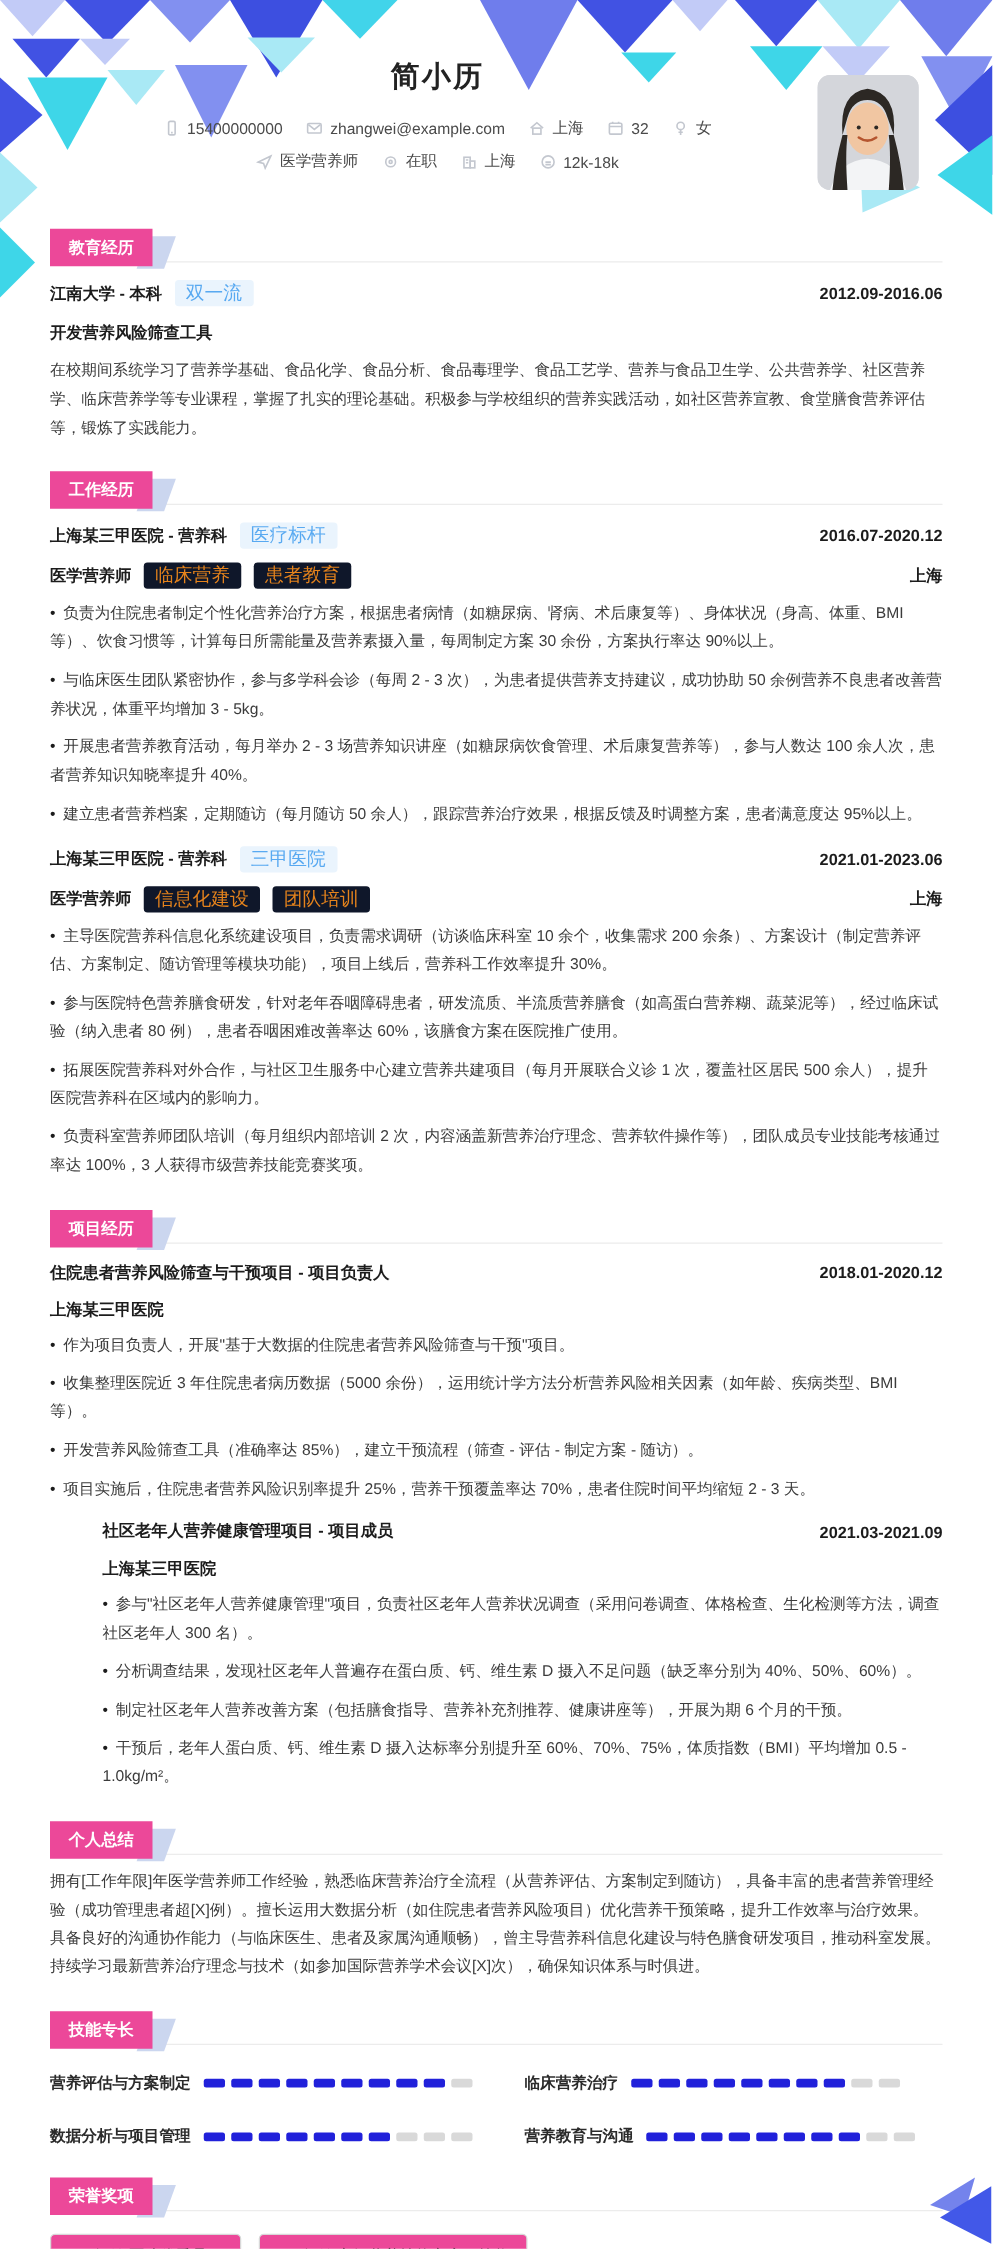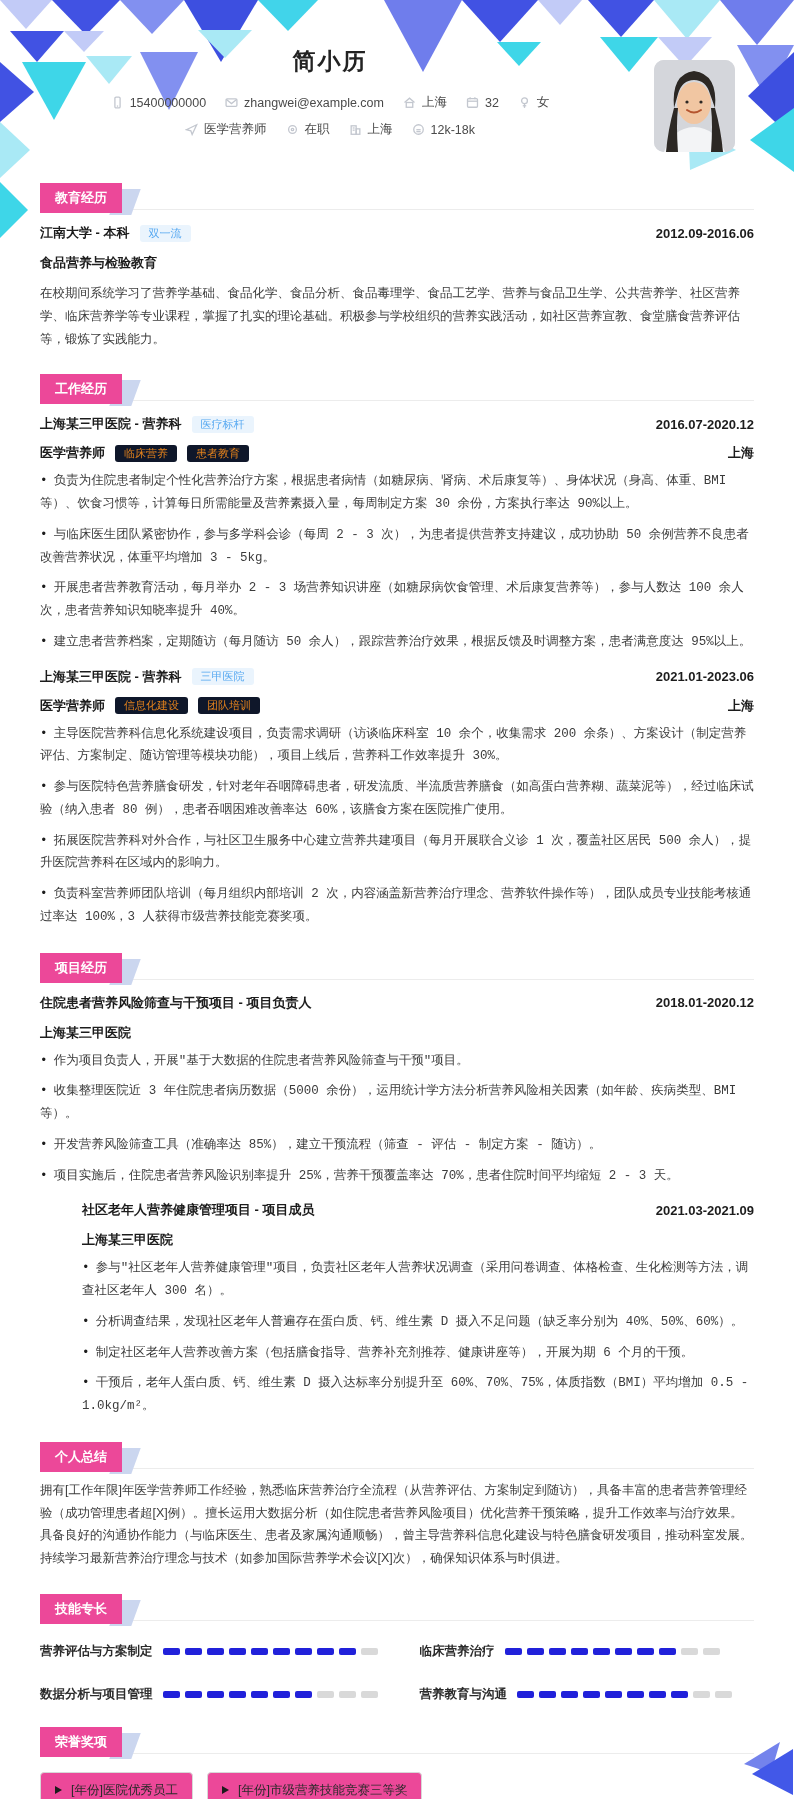--- a/index.html
+++ b/index.html
@@ -3,21 +3,21 @@
 <meta charset="utf-8">
 <style>
   * { margin:0; padding:0; box-sizing:border-box; }
   html,body { width:794px; height:1799px; overflow:hidden; background:#fff;
     font-family:"Liberation Sans","DejaVu Sans",sans-serif; color:#3b3b3b; }
   .page { position:relative; width:794px; height:1799px; }
   .deco { position:absolute; pointer-events:none; }
   .deco.top { top:0; left:0; }
   .deco.bottom { right:0; bottom:0; }
 
-  .header { position:relative; height:180px; }
+  .header { position:relative; height:180px;padding-left:20px; }
   .header-inner { width:660px; padding-top:46px; }
   .name { text-align:center; font-size:23px; font-weight:bold; color:#222; letter-spacing:2px; }
   .contact-row { display:flex; justify-content:center; align-items:center; gap:19px;
     font-size:12.5px; color:#4a4a4a; }
   .contact-row.r1 { margin-top:17px; }
   .contact-row.r2 { margin-top:10px; }
   .citem { display:inline-flex; align-items:center; gap:6px; }
   .cicon { display:inline-flex; width:13px; height:13px; }
   .cicon svg { width:13px; height:13px; stroke:#c3c7cf; fill:none; stroke-width:1.2; }
   .photo { position:absolute; left:654px; top:60px; width:81px; height:92px;
@@ -28,27 +28,27 @@
   .section.first { margin-top:3px; }
   .sec-row { position:relative; height:27px; border-bottom:1px solid #ececec; }
   .sec-ghost { position:absolute; left:74px; top:6px; width:22px; height:26px;
     background:#cbd6ef; transform:skewX(-20deg); }
   .sec-badge { position:absolute; left:0; top:0; background:#ec4899; color:#fff;
     font-size:13px; font-weight:bold; padding:6px 15px; z-index:1; }
 
   .entry-row { display:flex; justify-content:space-between; align-items:center; margin-top:14px; }
   .entry-left { display:flex; align-items:center; gap:10px; }
   .entry-title, .entry-date, .entry-right { font-size:13px; font-weight:bold; color:#1c1c1c; }
-  .tag { font-size:11px; padding:3px 9px; border-radius:3px; line-height:1; }
+  .tag { font-size:15px; padding:3px 9px; border-radius:3px; line-height:1; }
   .tag.blue { background:#eaf4fd; color:#58a9f1; }
   .tag.orange { background:#0f172a; color:#e5831c; }
   .subtle-bold { font-size:13px; font-weight:bold; color:#1c1c1c; margin-top:12px; }
   .desc { font-size:12.5px; line-height:1.82; margin-top:10px; color:#3b3b3b; }
   .bullets { margin-top:4px; }
-  .bullets p { font-size:12.5px; line-height:1.82; margin-top:8px; color:#3b3b3b;font-family:Liberation Mono, monospace; }
+  .bullets p { font-size:12.5px; line-height:1.82; margin-top:8px; color:#3b3b3b; }
   .bullets p::before { content:"•\2002"; color:#1c1c1c; }
 
   .skills-grid { display:grid; grid-template-columns:1fr 1fr; column-gap:42px;
     row-gap:26px; margin-top:22px; }
   .skill { display:flex; align-items:center; gap:10px; }
   .skill-label { font-size:12.5px; font-weight:bold; color:#2b2b2b; white-space:nowrap; }
   .bar { display:flex; gap:5px; }
   .seg { width:17px; height:7px; border-radius:2px; background:#d9d9d9; }
   .seg.on { background:#2121da; }
 
@@ -212,21 +212,21 @@
         <span class="sec-ghost"></span>
         <span class="sec-badge">教育经历</span>
       </div>
       <div class="entry-row">
         <span class="entry-left">
           <span class="entry-title">江南大学 - 本科</span>
           <span class="tag blue">双一流</span>
         </span>
         <span class="entry-date">2012.09-2016.06</span>
       </div>
-      <div class="subtle-bold">食品营养与检验教育</div>
+      <div class="subtle-bold">开发营养风险筛查工具</div>
       <p class="desc">在校期间系统学习了营养学基础、食品化学、食品分析、食品毒理学、食品工艺学、营养与食品卫生学、公共营养学、社区营养学、临床营养学等专业课程，掌握了扎实的理论基础。积极参与学校组织的营养实践活动，如社区营养宣教、食堂膳食营养评估等，锻炼了实践能力。</p>
     </div>
 
     <div class="section">
       <div class="sec-row">
         <span class="sec-ghost"></span>
         <span class="sec-badge">工作经历</span>
       </div>
 
       <div>

